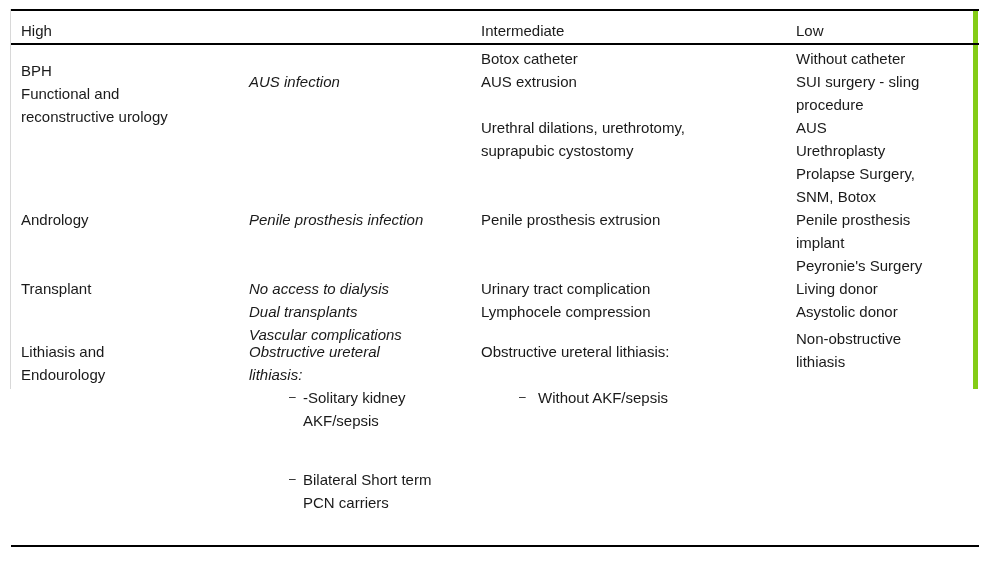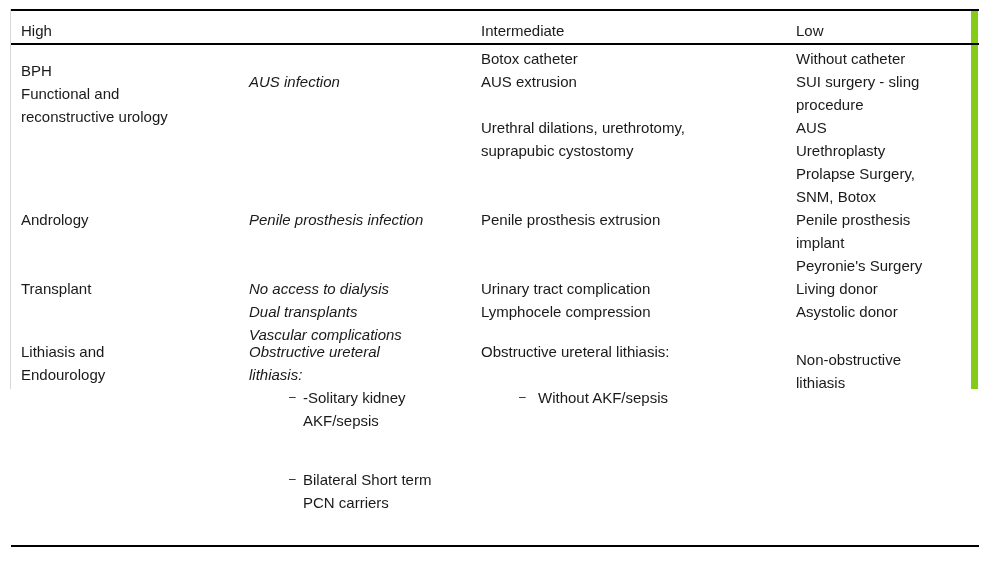--- a/index.html
+++ b/index.html
@@ -19,21 +19,21 @@
 
   
   #risk-table {
     position: absolute;
     left: 10px;
     top: 9px;
     width: 968px;
     height: 380px;
     box-sizing: border-box;
     border-left: 1px solid #d8d8d8;
-    border-right: 7px solid #84cc16;
+    border-right: 5px solid #84cc16;
   }
   .rule-top, .rule-head, .rule-bottom {
     position: absolute;
     left: 0;
     width: 968px;
     background: #000000;
   }
   .rule-top    { top: 0px;   height: 2px; }
   .rule-head   { top: 34px;  height: 2px; }
   .rule-bottom { top: 536px; height: 2px; }
@@ -140,16 +140,16 @@
   </div>
 
   <div class="cell c3" style="top:331px;">Obstructive ureteral lithiasis:</div>
 
   <div class="subitem" style="left:508px; top:377px; width:260px;">
     <span class="dash">–</span>
     <span class="subtext" style="padding-left:5px;">Without AKF/sepsis</span>
   </div>
 
 
-  <div class="cell c4" style="top:339px;">Non-obstructive
+  <div class="cell c4" style="top:318px;">Non-obstructive
 lithiasis</div>
 
 </div>
 
 </body></html>

